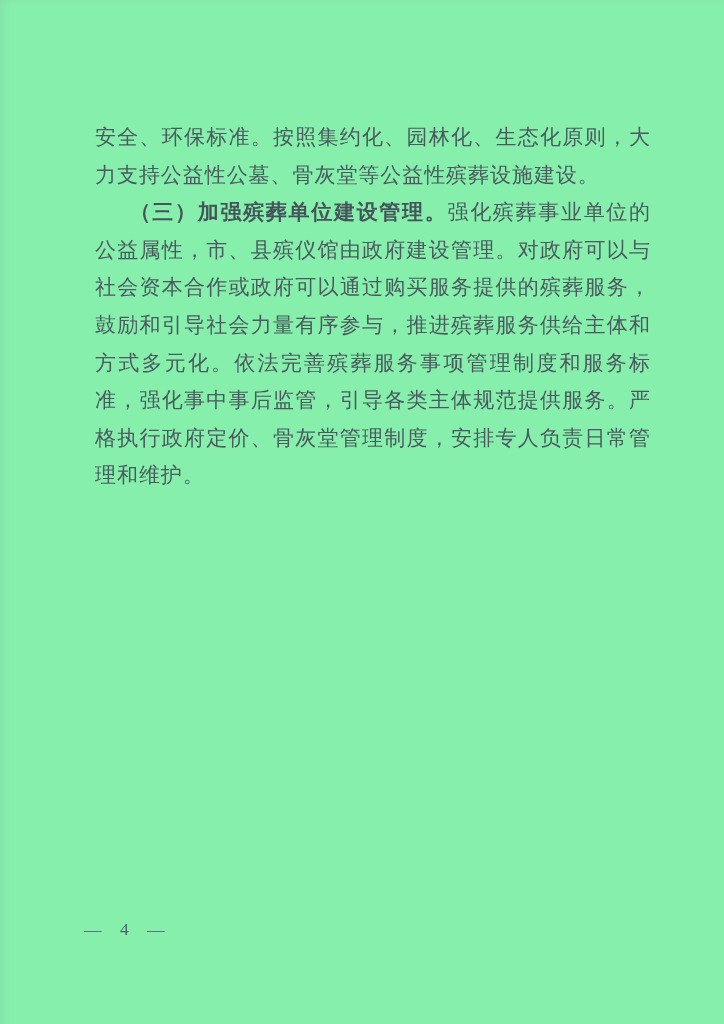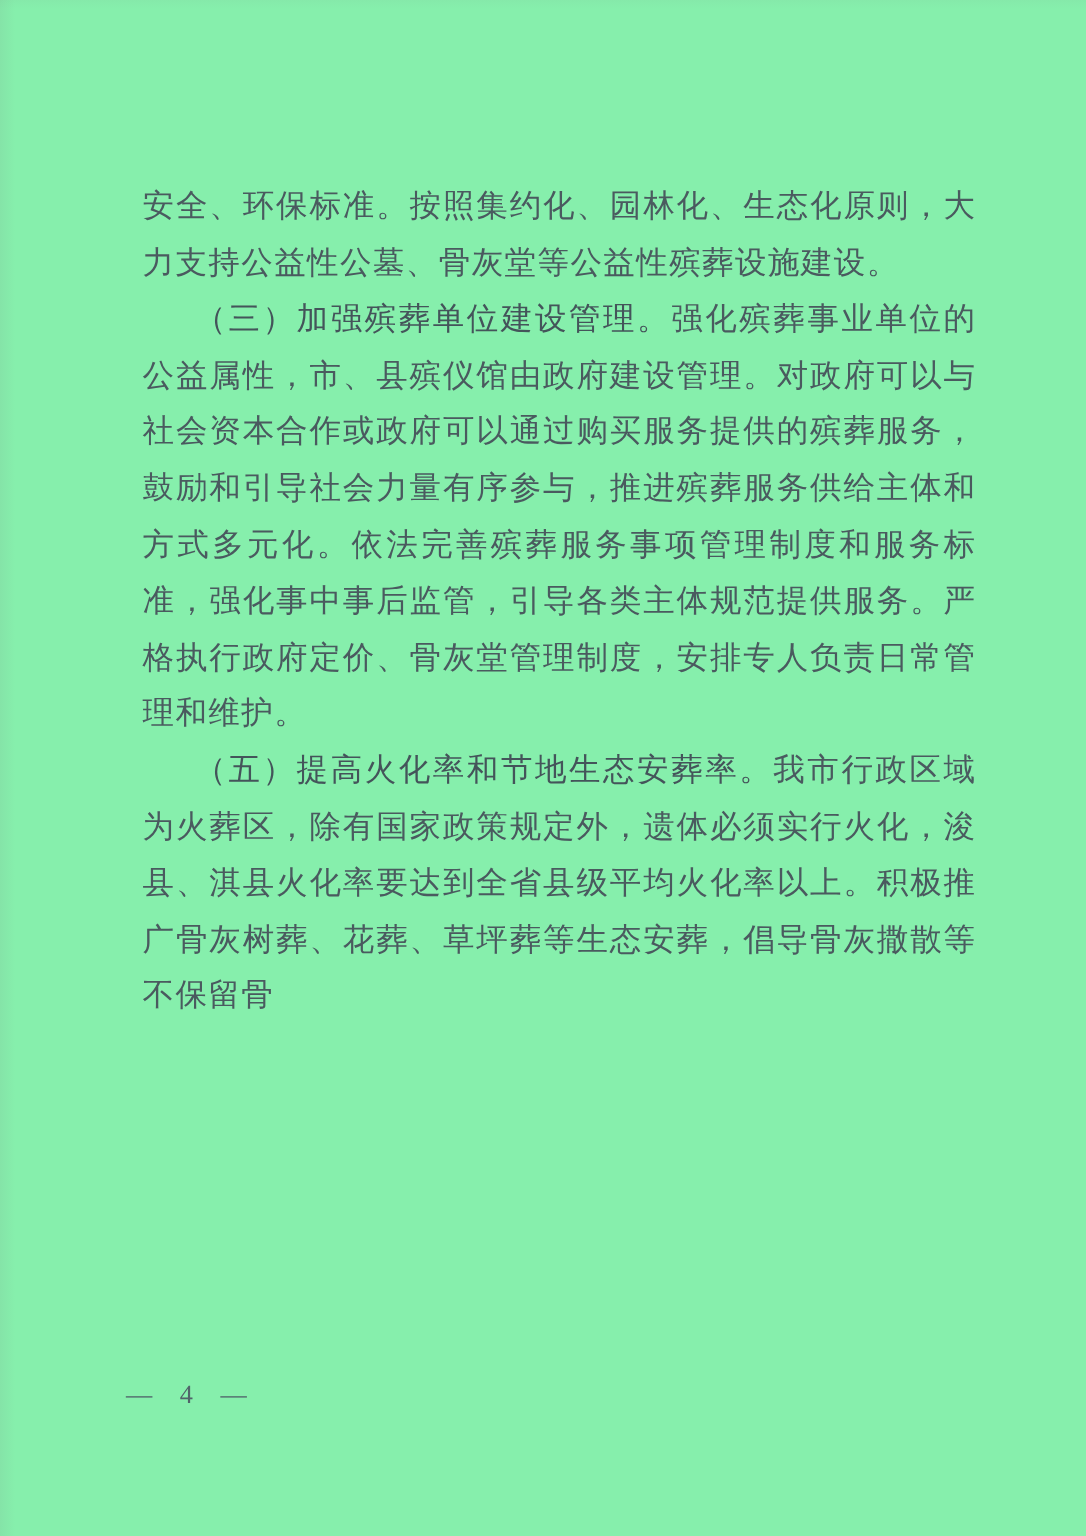--- a/index.html
+++ b/index.html
@@ -42,21 +42,21 @@
     line-height: 37.6px;
     letter-spacing: 0.045em;
     text-align: justify;
     text-justify: inter-character;
     color: #4a5a5f;
   }
   .para.indent {
     text-indent: 1.65em;
   }
   .para-heading {
-    font-weight: normal;
+    font-weight: bold;
     color: #44545a;
   }
   .footer {
     position: absolute;
     left: 84px;
     top: 919px;
     font-size: 17.5px;
     letter-spacing: 3px;
     word-spacing: 8px;
     color: #51636a;
@@ -70,21 +70,20 @@
   <div class="edge-shadow-left"></div>
   <div class="edge-shadow-top"></div>
 
   <main class="content">
 
     <p class="para"><span class="para-body">安全、环保标准。按照集约化、园林化、生态化原则，大力支持公益性公墓、骨灰堂等公益性殡葬设施建设。</span></p>
 
     <p class="para indent"><span class="para-heading">（三）加强殡葬单位建设管理。</span><span class="para-body">强化殡葬事业单位的公益属性，市、县殡仪馆由政府建设管理。对政府可以与社会资本合作或政府可以通过购买服务提供的殡葬服务，鼓励和引导社会力量有序参与，推进殡葬服务供给主体和方式多元化。依法完善殡葬服务事项管理制度和服务标准，强化事中事后监管，引导各类主体规范提供服务。严格执行政府定价、骨灰堂管理制度，安排专人负责日常管理和维护。</span></p>
 
 
-    <p class="para indent"><span class="para-heading">（五）提高火化率和节地生态安葬率。</span><span class="para-body">我市行政区域为火葬区，除有国家政策规定外，遗体必须实行火化，浚县、淇县火化率要达到全省县级平均火化率以上。积极推广骨灰树葬、花葬、草坪葬等生态安葬，倡导骨灰撒散等不保留骨</span></p>
 
   </main>
 
   <footer class="footer">
     <span>— 4 —</span>
   </footer>
 
 </div>
 
 </body></html>

